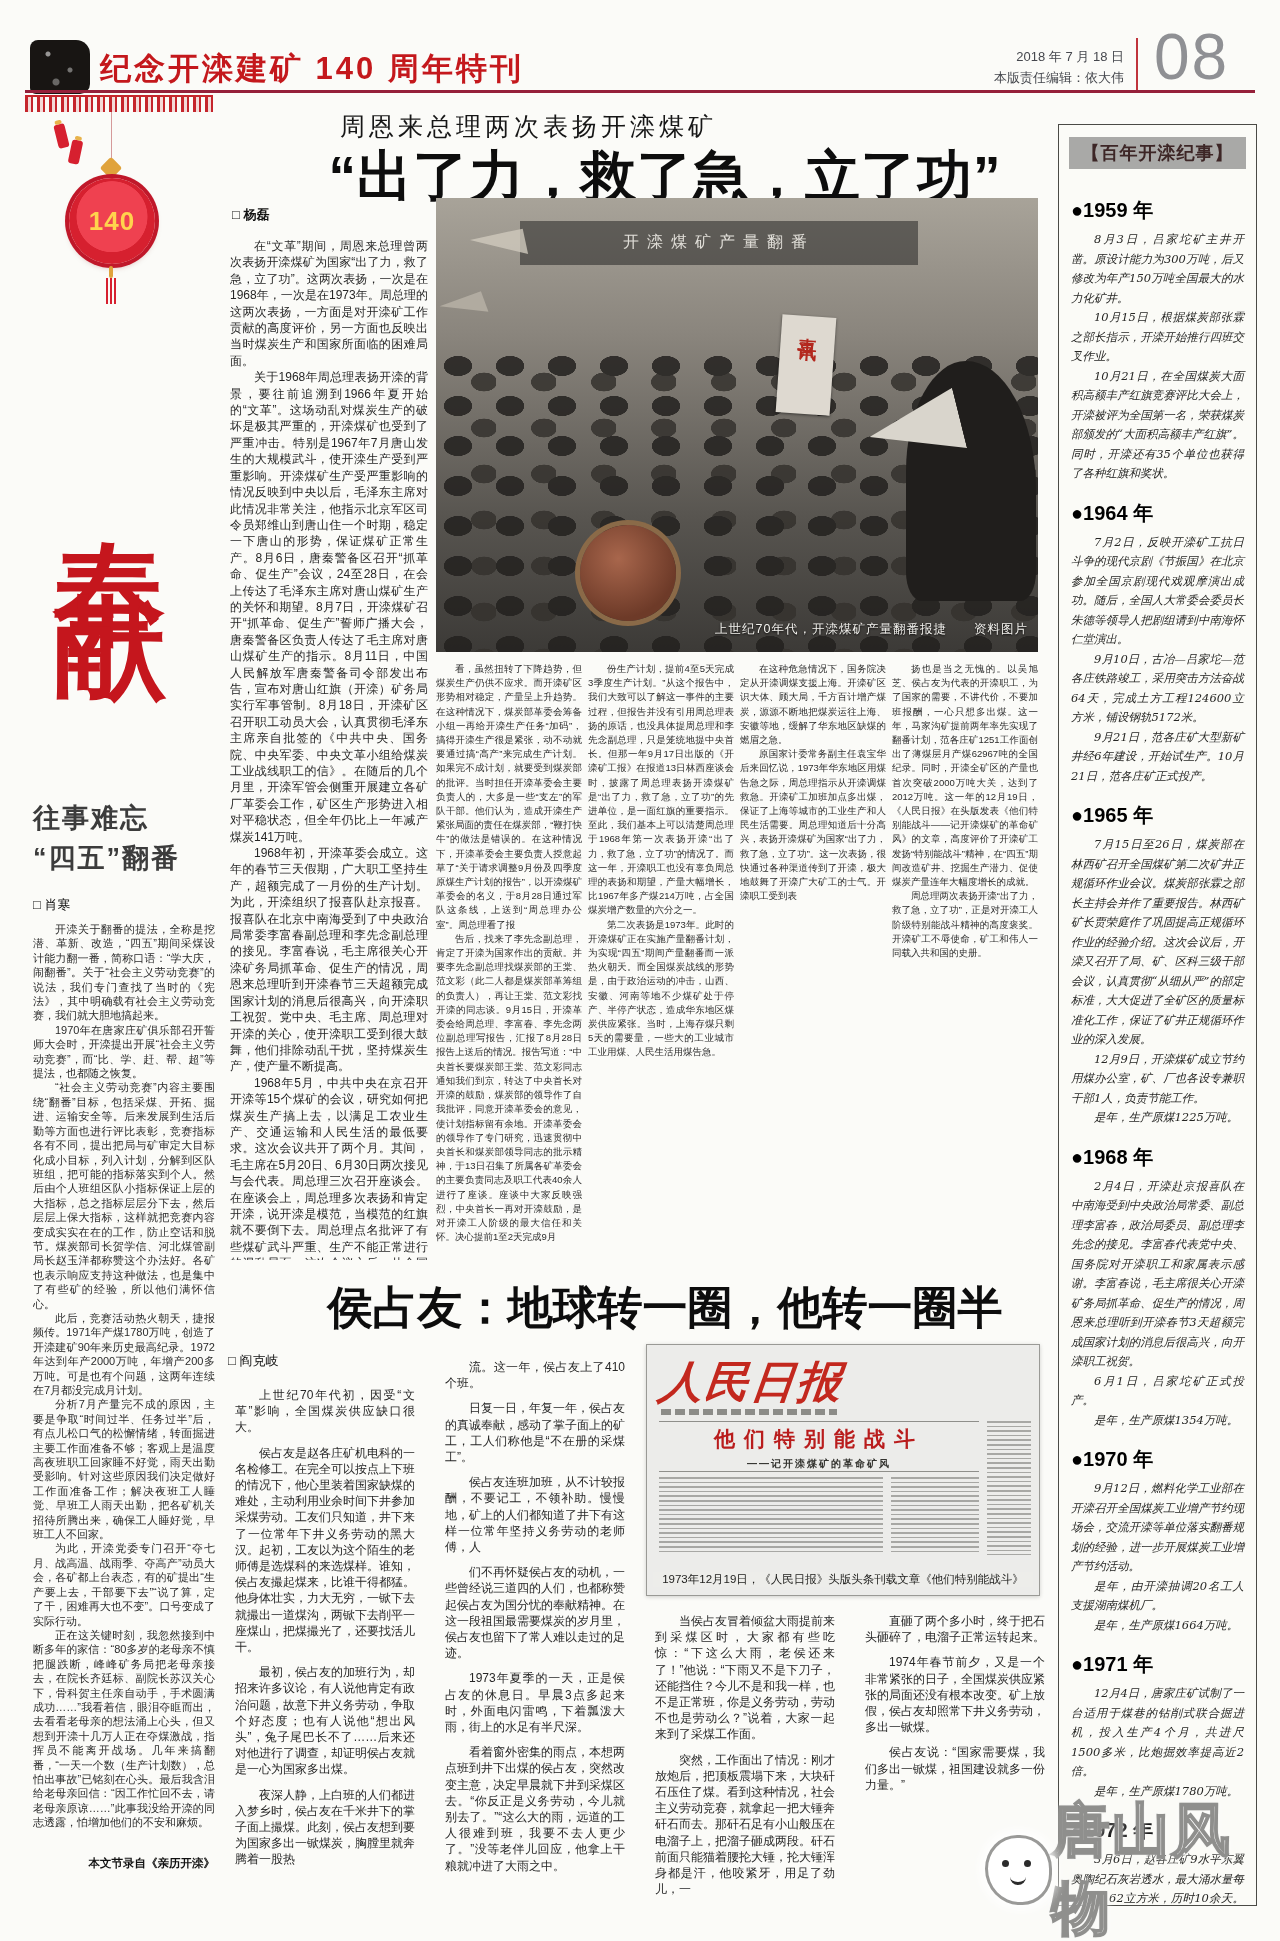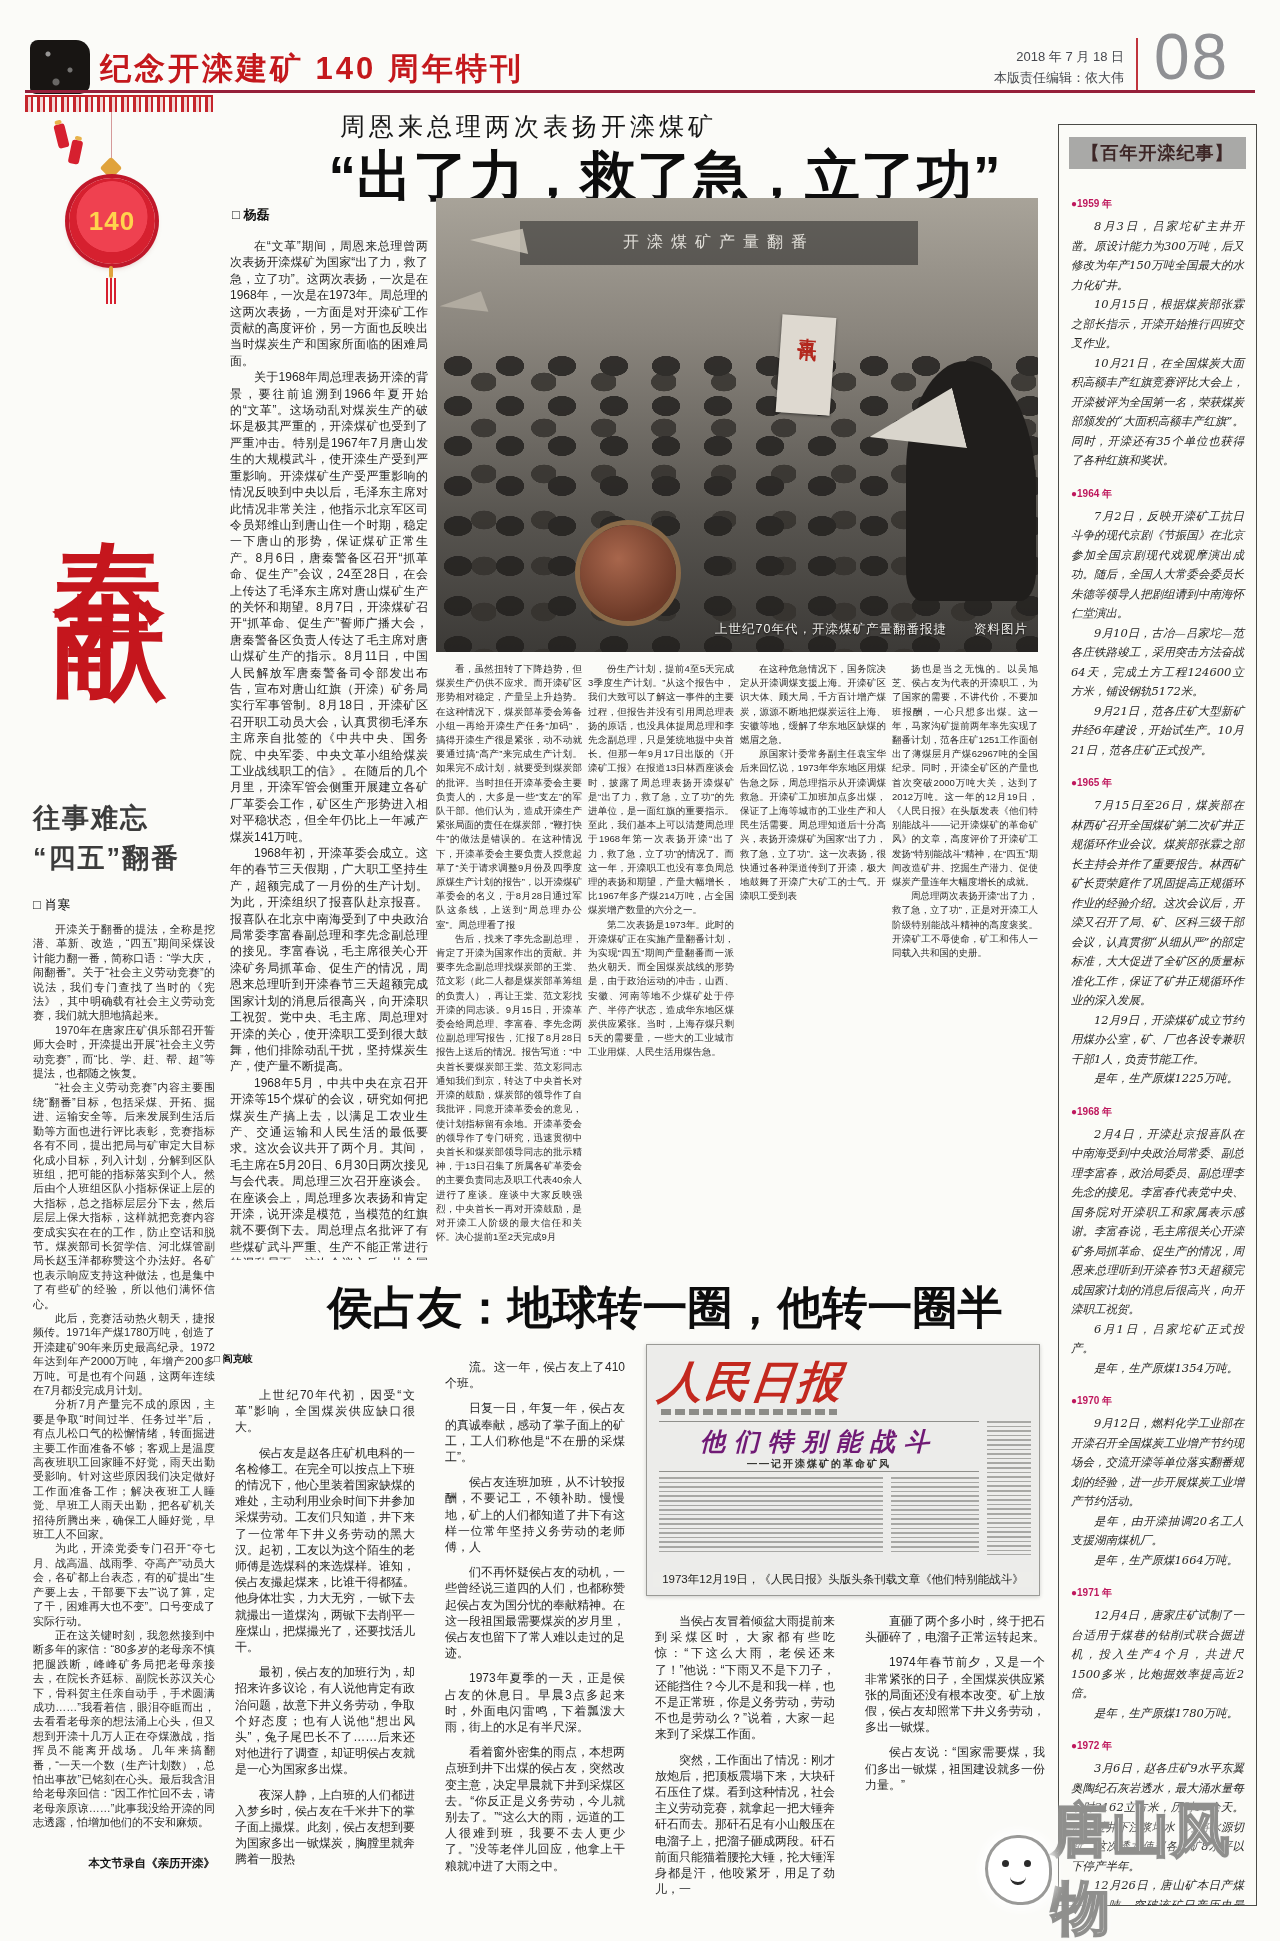--- a/index.html
+++ b/index.html
@@ -70,21 +70,21 @@
   .ph-sign span{writing-mode:vertical-rl;color:#b3281e;font-weight:bold;font-size:19px;letter-spacing:4px;}
   .ph-drum{position:absolute;left:24%;top:72%;width:96px;height:96px;border-radius:50%;
     background:radial-gradient(circle at 40% 35%,#a8664c,#6d3a28 70%);box-shadow:0 0 0 5px #8a6a48;}
   .ph-figure{position:absolute;left:78%;top:36%;width:130px;height:240px;background:#201e1c;border-radius:46% 54% 12% 12%;}
   .ph-mega{position:absolute;left:72%;top:44%;width:92px;height:62px;background:#d9d5cc;
     clip-path:polygon(0 45%,100% 0,100% 100%);transform:rotate(-14deg);box-shadow:0 1px 3px rgba(0,0,0,.4);}
   .ph-caption{position:absolute;right:10px;bottom:14px;font-size:12.5px;color:#f4f3ef;letter-spacing:1px;
     text-shadow:0 1px 2px rgba(0,0,0,.9);}
   
   .sa-headline{left:290px;top:1278px;width:750px;text-align:center;font-size:45px;font-weight:bold;color:#0d0d0d;}
-  .sa-byline{left:214px;top:1352px;font-size:10px;font-weight:bold;color:#111;}
+  .sa-byline{left:228px;top:1352px;font-size:13px;font-weight:normal;color:#111;}
   .sa-col{width:198px;overflow:hidden;}
   .sa-col p{margin:9px;text-indent:2em;font-size:12px;line-height:16.2px;text-align:justify;color:#262626;}
   .ca{left:226px;top:1378px;height:556px;}
   .cb{left:436px;top:1350px;height:584px;}
   .cc{left:646px;top:1604px;height:330px;}
   .cd{left:856px;top:1604px;height:330px;}
   
   .clip{left:646px;top:1344px;width:392px;height:250px;background:#ececе8;background:#ececea;
     border:1px solid #9a9a96;box-shadow:0 1px 4px rgba(0,0,0,.18);}
   .clip-masthead{position:absolute;left:12px;top:8px;font-family:"DejaVu Serif",serif;font-style:italic;
@@ -92,32 +92,32 @@
   .clip-dateline{position:absolute;left:14px;top:64px;width:176px;height:6px;
     background:repeating-linear-gradient(90deg,#8c8c88 0 10px,transparent 10px 14px);}
   .quote-box{position:absolute;left:206px;top:6px;width:178px;height:62px;padding:4px;
     background:repeating-linear-gradient(135deg,#1d1d1b 0 4px,#efefec 4px 8px);}
   .quote-inner{display:flex;width:100%;height:100%;background:#f4f4f0;}
   .quote-label{background:#1b1b19;color:#fff;writing-mode:vertical-rl;font-size:9px;letter-spacing:1px;
     padding:3px 2px;display:flex;align-items:center;}
   .quote-text{flex:1;padding:6px 6px;font-family:"DejaVu Serif",serif;font-size:12.5px;line-height:21px;
     color:#1c1c1a;letter-spacing:1px;}
   .clip-rule{position:absolute;left:12px;width:320px;height:1px;background:#8f8f8b;}
-  .clip-head{position:absolute;left:12px;top:80px;width:320px;text-align:center;font-size:25px;font-weight:bold;
-    letter-spacing:9px;color:#701a75;font-style:italic;}
+  .clip-head{position:absolute;left:12px;top:80px;width:320px;text-align:center;font-size:21px;font-weight:bold;
+    letter-spacing:9px;color:#b91c1c;}
   .clip-sub{position:absolute;left:12px;top:112px;width:320px;text-align:center;font-size:10px;color:#33332f;letter-spacing:2px;font-weight:bold;}
   .fakelines{position:absolute;background:repeating-linear-gradient(#8a8a86 0 1.6px,transparent 1.6px 4.6px);opacity:.7;}
   .clip-caption{position:absolute;left:6px;bottom:8px;width:380px;text-align:center;font-size:11.5px;color:#1d1d1b;
     background:rgba(238,238,234,.6);line-height:15px;}
   
   .sidebar{left:1058px;top:124px;width:197px;height:1780px;border:1px solid #4a4a46;background:#fbfbf7;overflow:hidden;}
   .sb-titlebar{margin:12px 10px 6px 10px;height:32px;background:#a9a9a7;display:flex;align-items:center;justify-content:center;
     font-size:18px;font-weight:bold;color:#3d2626;letter-spacing:1px;}
   .sb-body{padding:6px 12px 0 12px;}
-  .sb-year{font-size:10px;font-weight:bold;color:#be185d;margin:16px 0 6px 0;font-family:"Liberation Sans",sans-serif;}
+  .sb-year{font-size:20px;font-weight:bold;color:#000000;margin:16px 0 6px 0;font-family:"Liberation Sans",sans-serif;}
   .sb-body p{margin:0;text-indent:2em;font-family:"DejaVu Serif",serif;font-style:italic;
     font-size:11.5px;line-height:19.5px;text-align:justify;color:#262624;}
   
   .watermark{left:985px;top:1822px;width:295px;height:95px;display:flex;align-items:center;z-index:30;}
   .wm-mascot{width:64px;height:64px;border-radius:50% 50% 46% 54%;background:#ffffff;border:3px solid #9a9a98;
     position:relative;box-shadow:0 0 10px 6px rgba(255,255,255,.8);}
   .wm-mascot::before{content:"";position:absolute;left:14px;top:22px;width:7px;height:7px;border-radius:50%;background:#2b2b2b;box-shadow:22px 0 0 #2b2b2b;}
   .wm-mascot::after{content:"";position:absolute;left:22px;top:36px;width:16px;height:8px;border-bottom:3px solid #2b2b2b;border-radius:0 0 10px 10px;}
   .wm-text{font-size:58px;font-weight:bold;color:#ffffff;-webkit-text-stroke:2px #8f8f8d;letter-spacing:2px;
     text-shadow:0 0 8px rgba(255,255,255,.95),0 0 2px #777;font-family:"DejaVu Serif",serif;}

